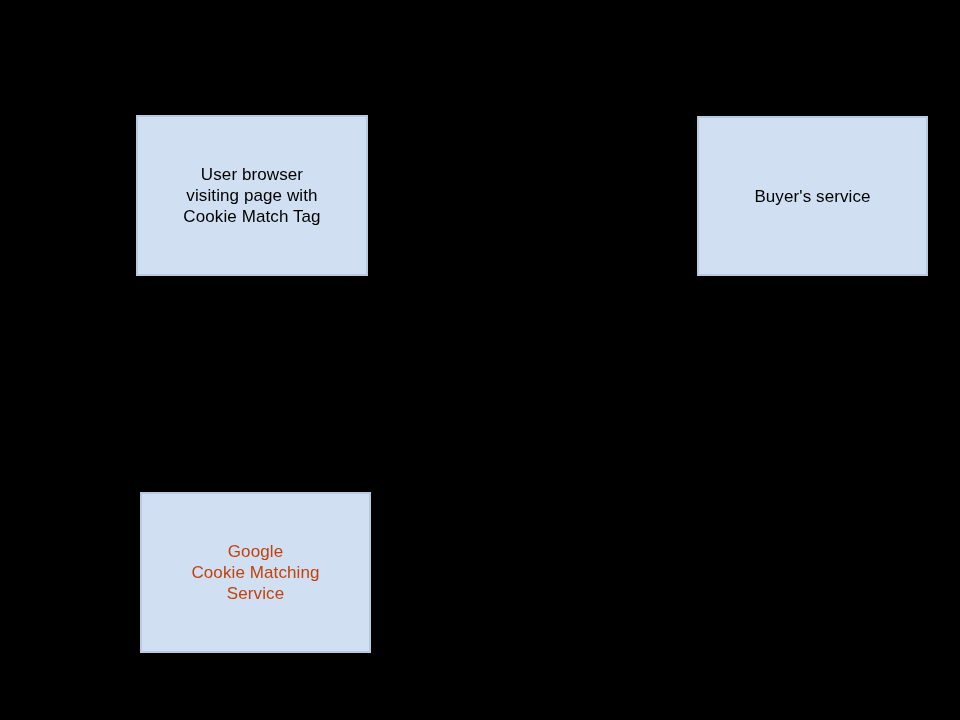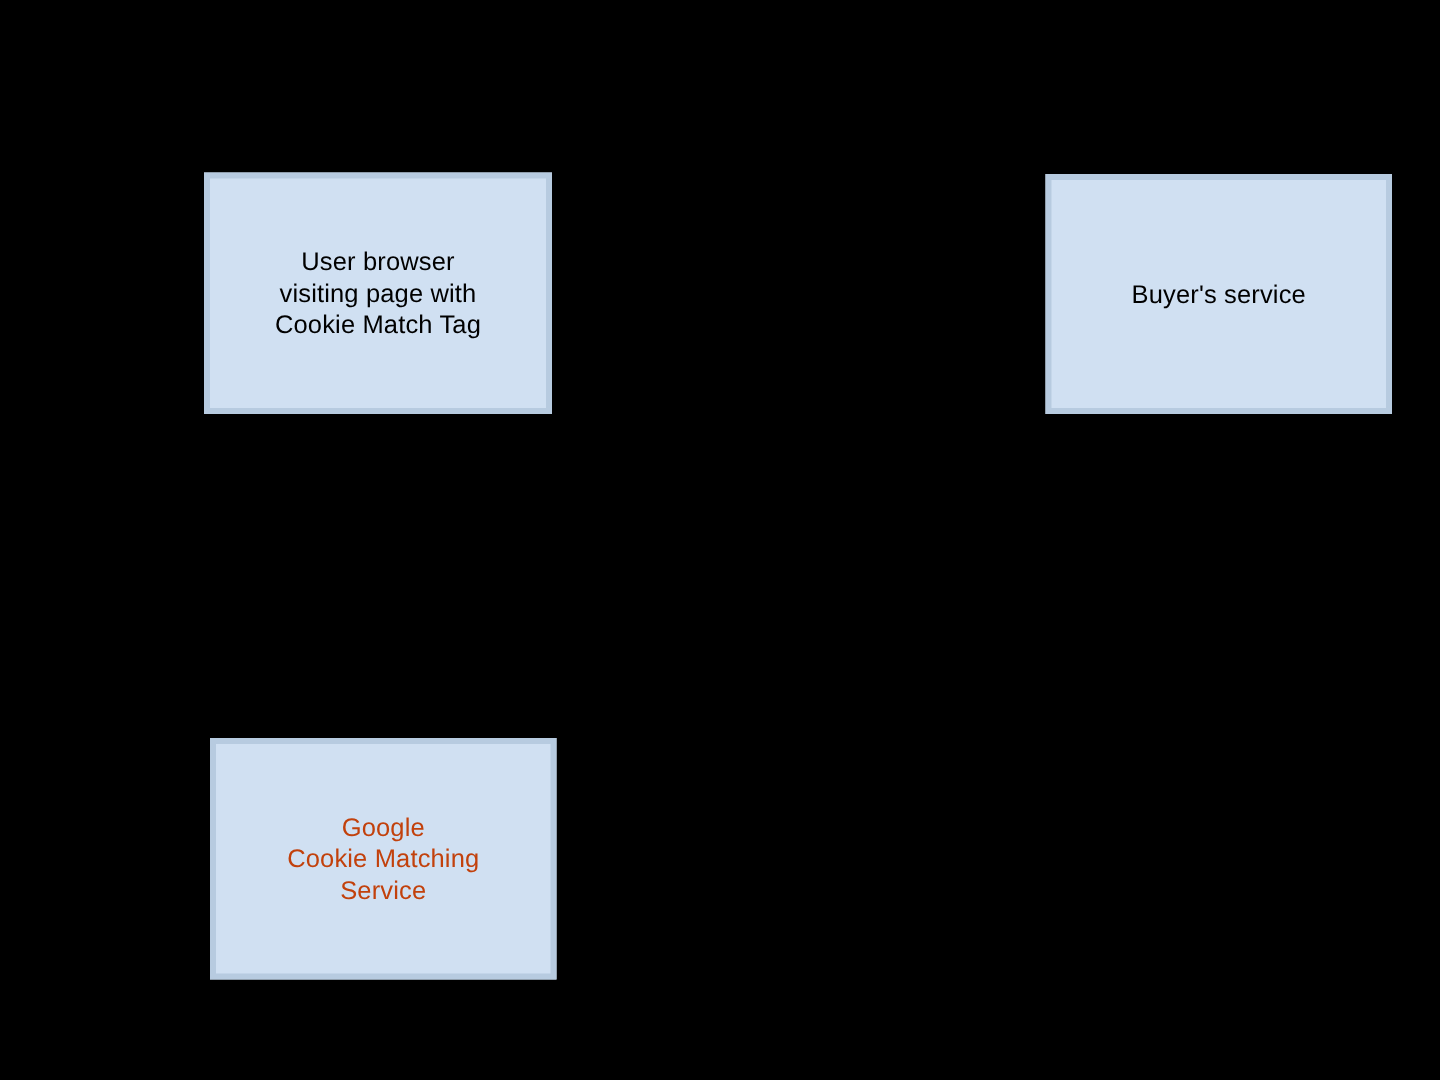--- a/index.html
+++ b/index.html
@@ -15,21 +15,21 @@
     position: relative;
     width: 960px;
     height: 720px;
     background: #000000;
     overflow: hidden;
   }
   .node {
     position: absolute;
     box-sizing: border-box;
     background: #d0e0f2;
-    border: 4px solid #0f766e;
+    border: 2px solid #0f766e;
     display: flex;
     align-items: center;
     justify-content: center;
     text-align: center;
   }
   .node-label {
     color: #000000;
     font-family: "Liberation Sans", sans-serif;
     font-size: 17px;
     line-height: 21px;

